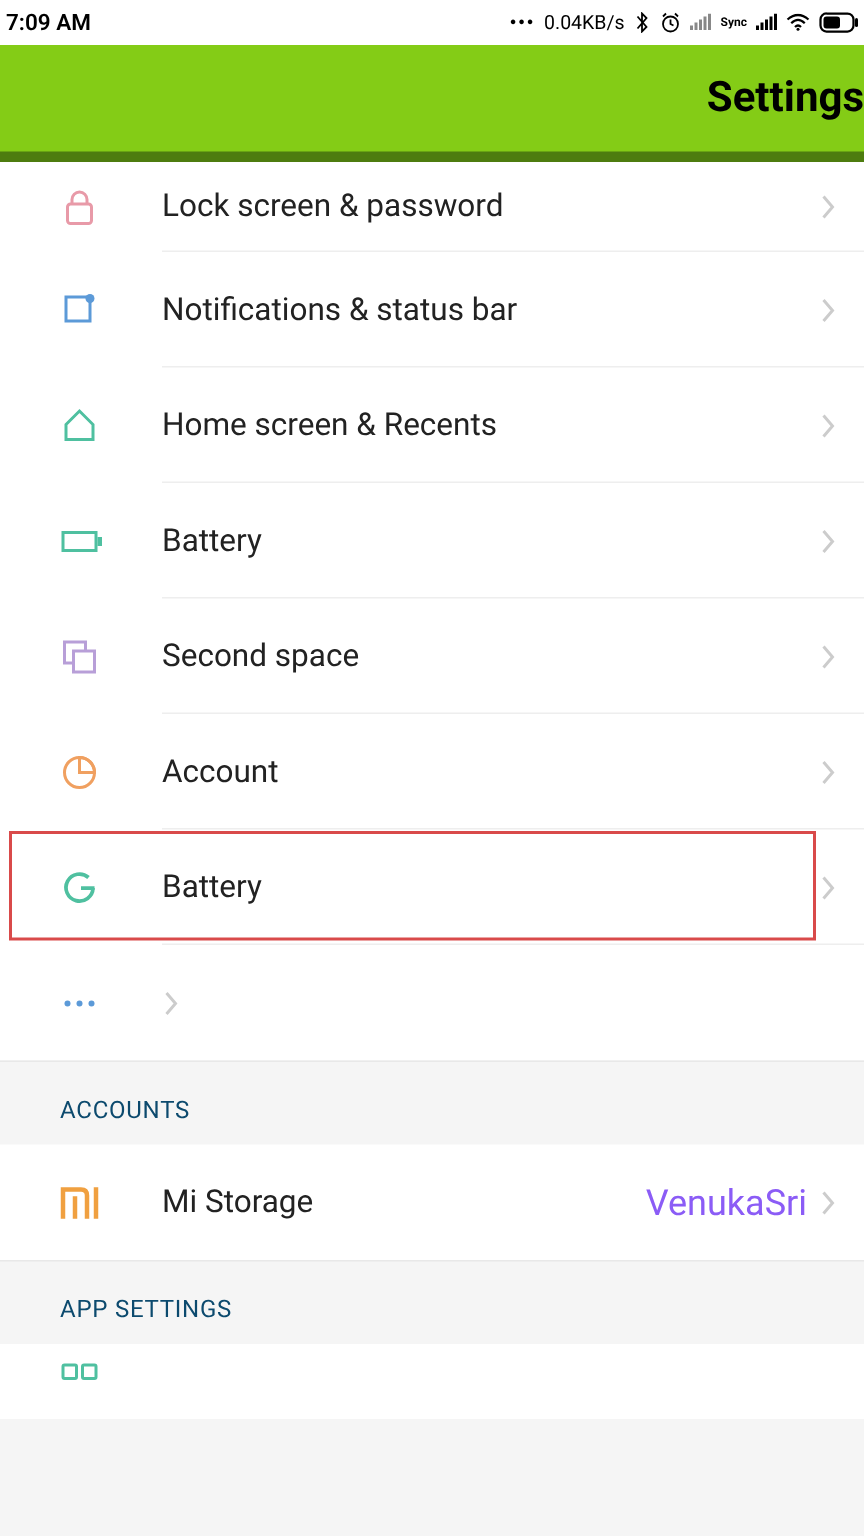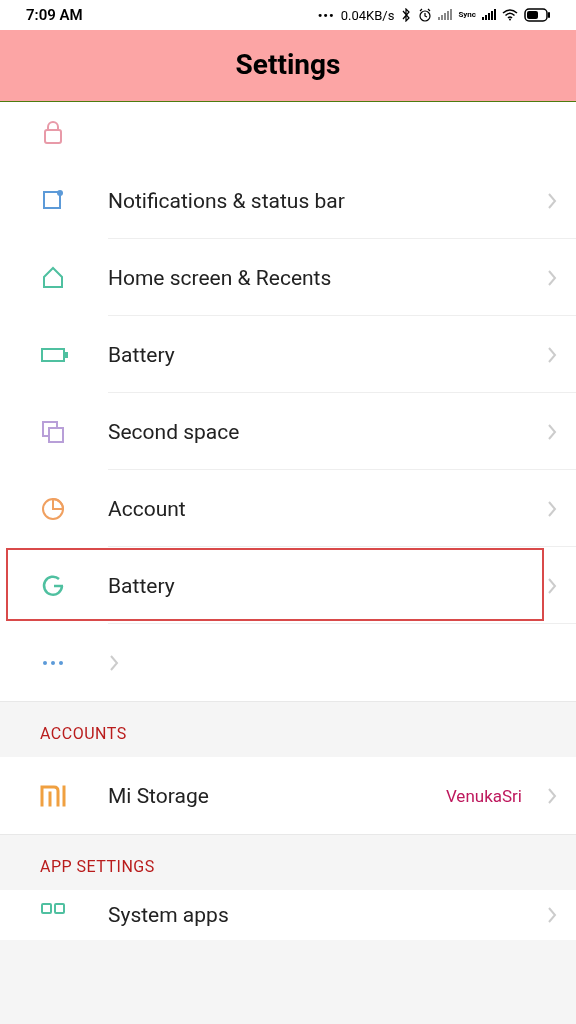--- a/index.html
+++ b/index.html
@@ -10,32 +10,32 @@
   background: #f5f5f5;
   overflow: hidden;
   color: #000;
 }
 .status-bar {
   height: 30px;
   background: #fff;
   display: flex;
   align-items: center;
   justify-content: space-between;
-  padding: 0 26px;
+  padding: 0 4px;
   font-size: 15px;
   color: #000;
 }
 .status-left { font-weight: 600; }
 .status-right { display: flex; align-items: center; gap: 6px; font-size: 13px; }
 .status-right .dots { font-weight: bold; letter-spacing: 1px; }
 .header {
-  background: #fca5a5;
-  text-align: center;
+  background: #84cc16;
+  text-align: right;
   padding: 18px 0 20px;
-  border-bottom: 1px solid #4d7c0f;
+  border-bottom: 7px solid #4d7c0f;
 }
 .header-title { font-size: 28px; font-weight: 700; }
 .list { background: #fff; }
 .row {
   display: flex;
   align-items: center;
   height: 77px;
   padding: 0 18px 0 40px;
   position: relative;
 }
@@ -55,26 +55,26 @@
   justify-content: flex-start;
 }
 .row-main {
   flex: 1;
   display: flex;
   align-items: center;
   justify-content: space-between;
   height: 100%;
 }
 .row-label { font-size: 21px; color: #222; }
-.row-value { font-size: 17px; color: #be185d; margin-right: 24px; }
+.row-value { font-size: 24px; color: #8b5cf6; margin-right: 8px; }
 .chevron { color: #ccc; font-size: 20px; }
 .section-header {
   background: #f5f5f5;
   padding: 22px 40px 14px;
-  color: #b91c1c;
+  color: #0c4a6e;
   font-size: 16px;
   letter-spacing: 0.5px;
   border-top: 1px solid #e8e8e8;
 }
 .highlight-box {
   border: 2px solid #d94a4a;
   position: absolute;
   left: 6px;
   right: 32px;
   top: 1px;
@@ -136,20 +136,28 @@
 </div>
 
 <div class="list">
 
   <div class="row" style="height:60px;">
     <div class="icon-slot">
       <span>
         <svg width="26" height="26" viewBox="0 0 26 26">
             <rect x="5" y="11" width="16" height="13" rx="2" stroke="#e89aa8" stroke-width="2" fill="none"></rect>
             <path d="M8 11 V8 a5 5 0 0 1 10 0 V11" stroke="#e89aa8" stroke-width="2" fill="none"></path>
+          </svg>
+      </span>
+    </div>
+    <div class="row-main">
+      <span class="row-label">Lock screen &amp; password</span>
+      <span class="chevron">
+        <svg width="12" height="20" viewBox="0 0 12 20">
+            <path d="M3 3 L9 10 L3 17" stroke="#ccc" stroke-width="2" fill="none"></path>
           </svg>
       </span>
     </div>
   </div>
 
   <div class="row">
     <div class="icon-slot">
       <span>
         <svg width="26" height="26" viewBox="0 0 26 26">
             <rect x="4" y="4" width="16" height="16" stroke="#5c9ad8" stroke-width="2" fill="none"></rect>
@@ -316,22 +324,14 @@
 <div class="list">
   <div class="row" style="height:50px;">
     <div class="icon-slot">
       <span>
         <svg width="26" height="26" viewBox="0 0 26 26">
             <rect x="2" y="2" width="9" height="9" stroke="#4fc0a0" stroke-width="2" fill="none" rx="1"></rect>
             <rect x="15" y="2" width="9" height="9" stroke="#4fc0a0" stroke-width="2" fill="none" rx="1"></rect>
           </svg>
       </span>
     </div>
-    <div class="row-main">
-      <span class="row-label">System apps</span>
-      <span class="chevron">
-        <svg width="12" height="20" viewBox="0 0 12 20">
-            <path d="M3 3 L9 10 L3 17" stroke="#ccc" stroke-width="2" fill="none"></path>
-          </svg>
-      </span>
-    </div>
   </div>
 </div>
 
 </body></html>

